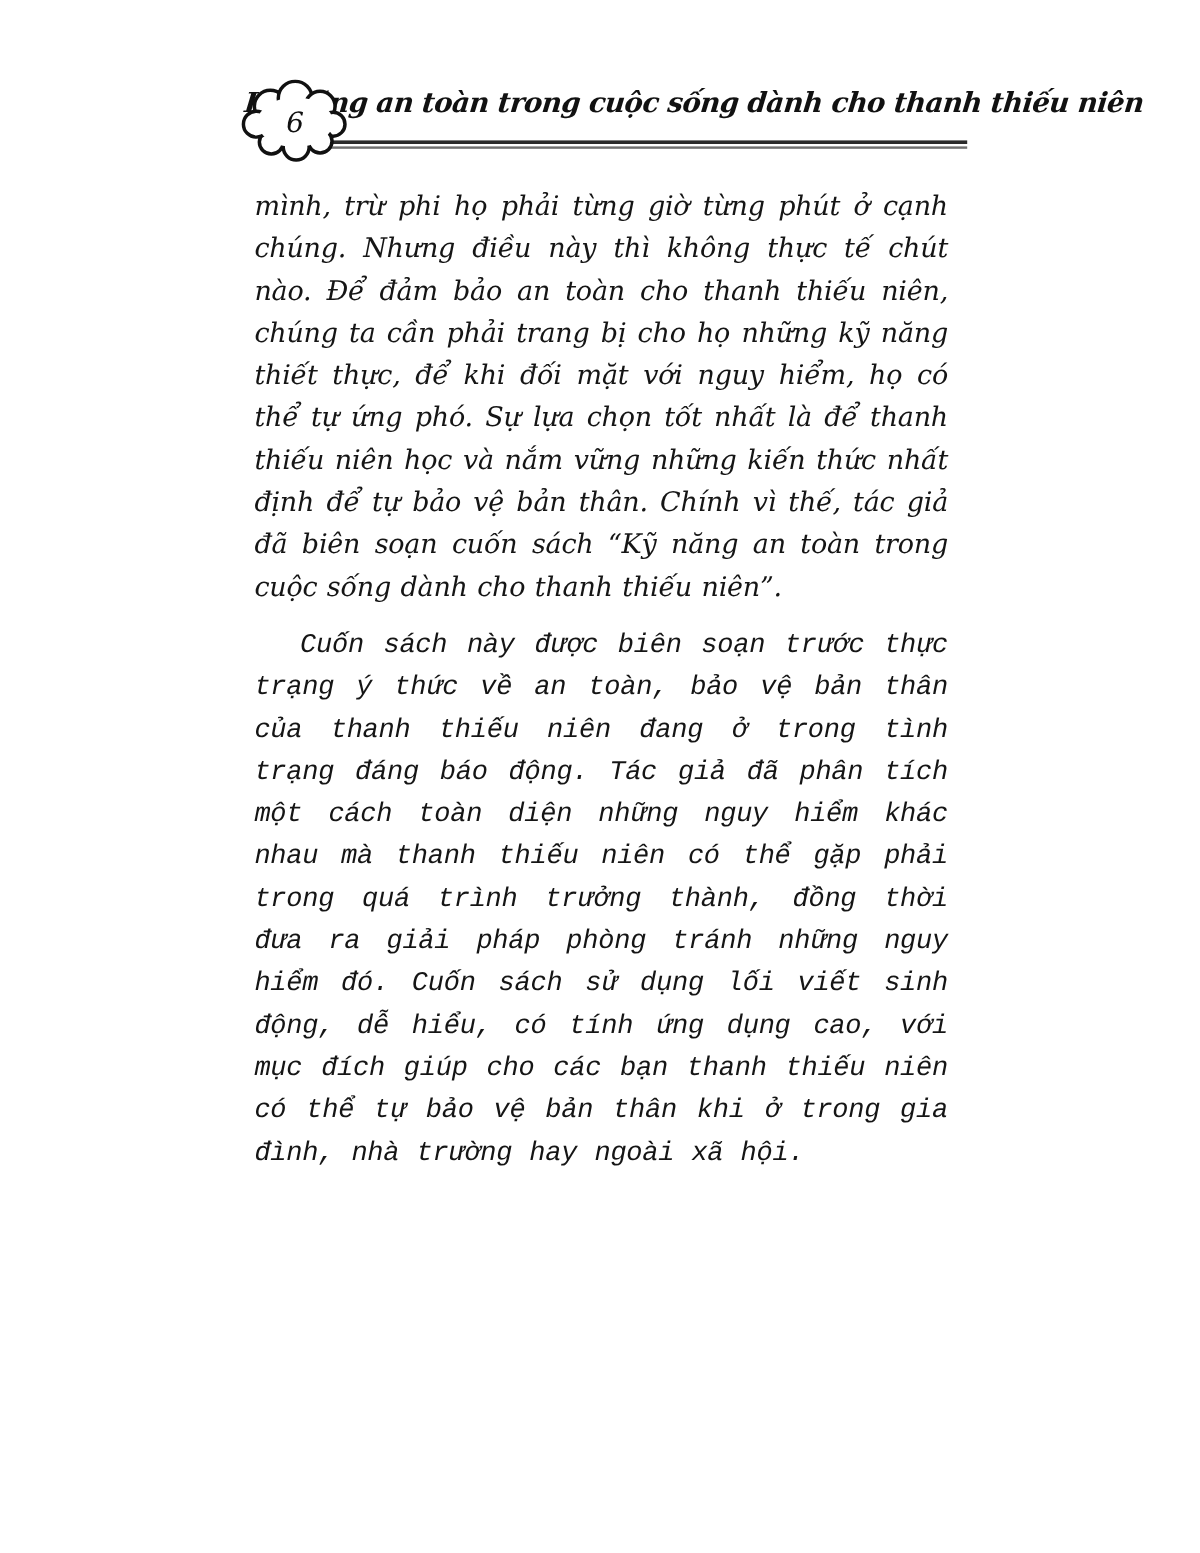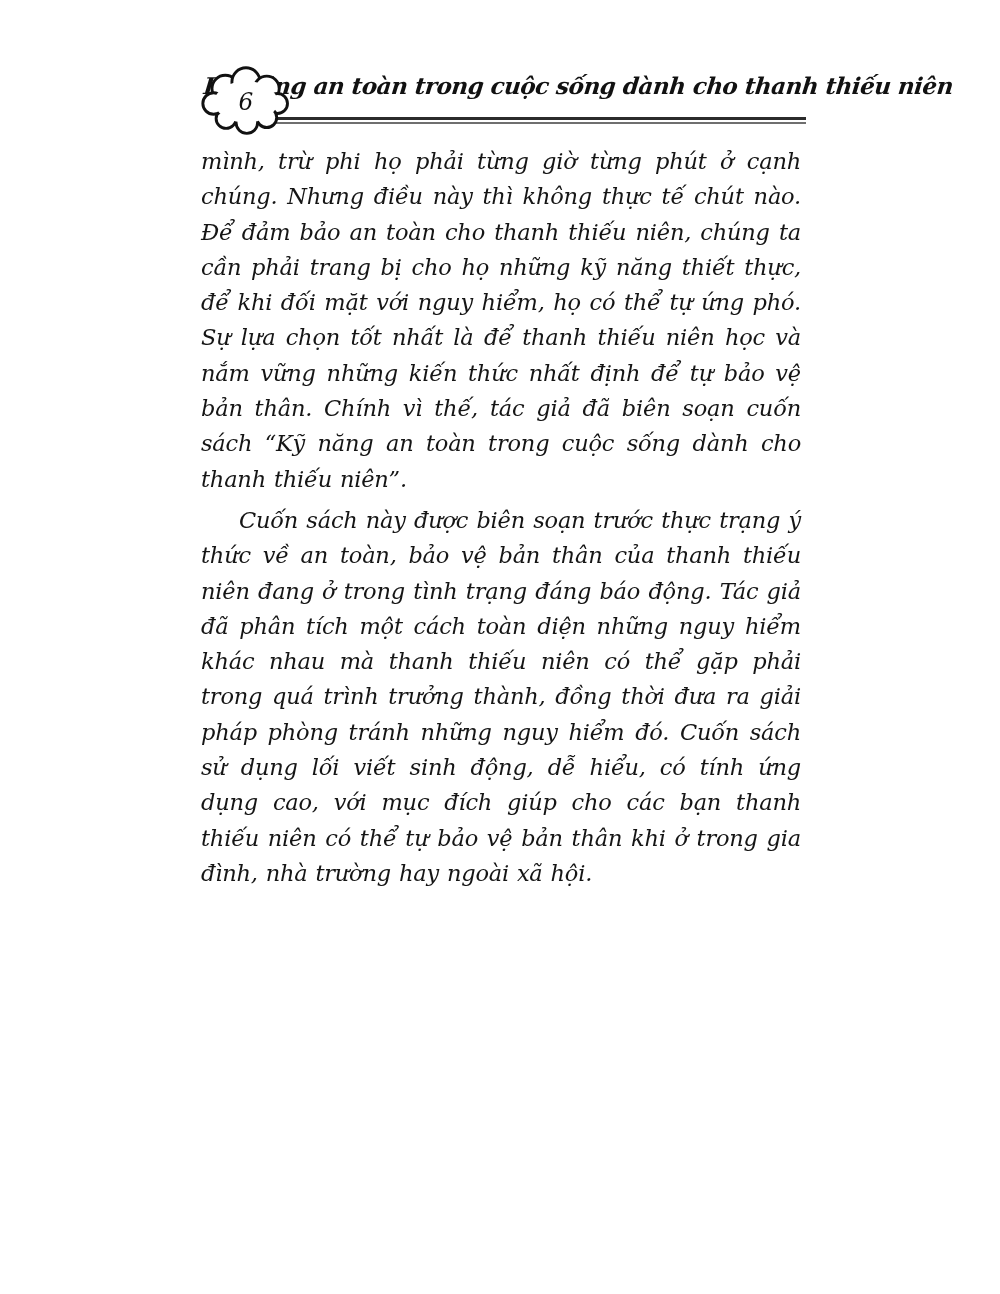--- a/index.html
+++ b/index.html
@@ -66,32 +66,33 @@
   }
   
   .text-block {
     position: absolute;
     left: 200px;
     top: 143px;
     width: 602px;
     color: #151515;
   }
   .para {
-    margin: 1px;
+    margin: 12px;
     font-family: "DejaVu Serif", serif;
     font-style: italic;
     font-size: 22.5px;
     line-height: 35.3px;
     text-align: justify;
     letter-spacing: -0.2px;
     word-spacing: 1px;
   }
   .para.indent {
     text-indent: 38px;
     margin-top: 6px;
+    font-family: Liberation Mono, monospace;
   }
 </style>
 </head>
 <body>
 
 <div class="page">
 
   <div class="header">
 
     <div class="header-rule">

